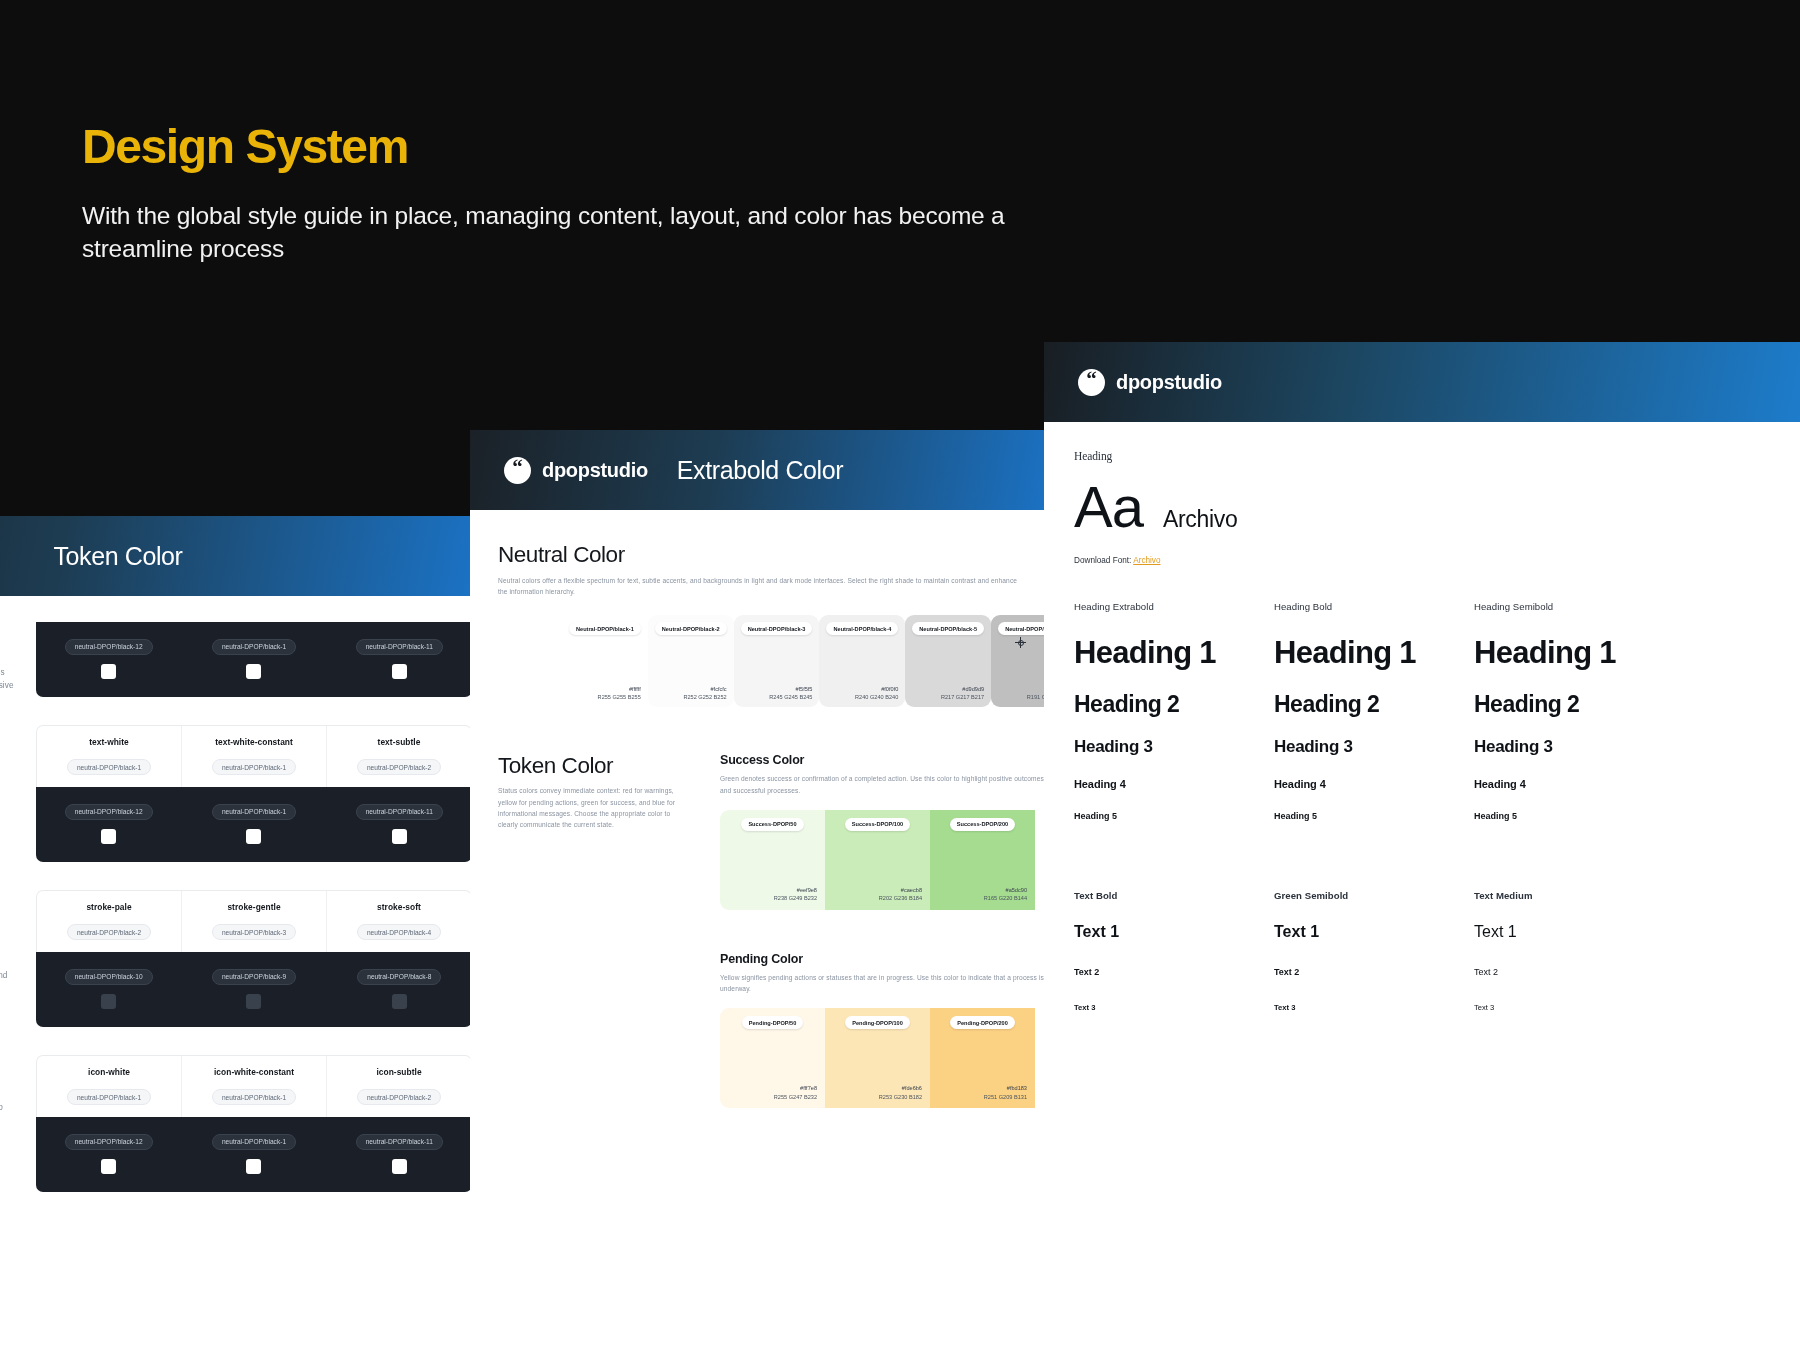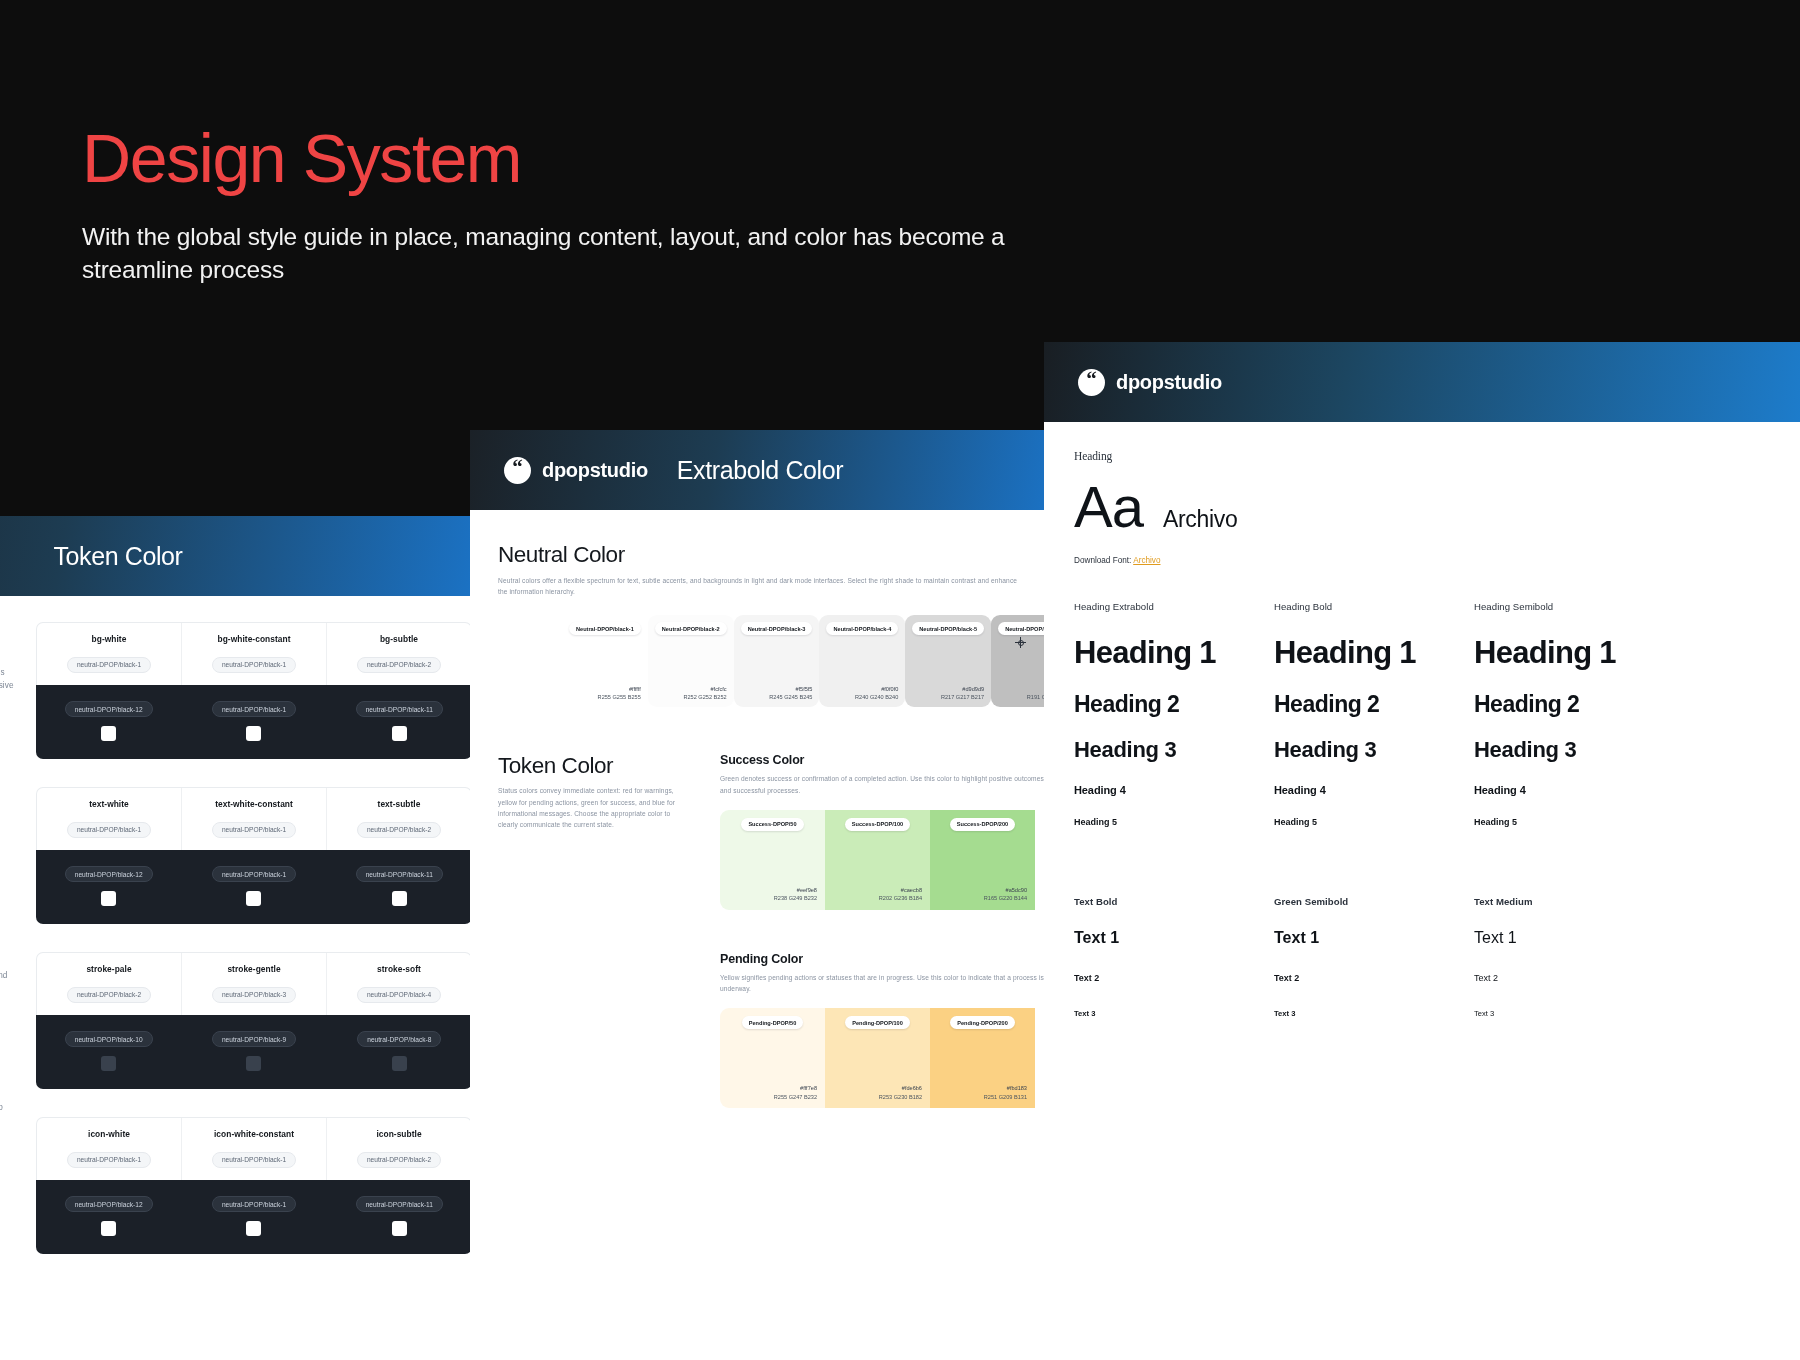--- a/index.html
+++ b/index.html
@@ -7,21 +7,21 @@
   body {
     background:#0d0d0d;
     font-family:"Liberation Sans", sans-serif;
     position:relative;
     -webkit-font-smoothing:antialiased;
   }
 
   
   .hero { position:absolute; left:82px; top:122px; width:960px; }
   .hero-title {
-    color:#ef4444; font-size:68px; font-weight:400;
+    color:#eab308; font-size:48px; font-weight:700;
     letter-spacing:-1.4px; line-height:1.06;
   }
   .hero-sub {
     color:#f2f2f2; font-size:24.5px; font-weight:400;
     line-height:1.36; margin-top:26px; letter-spacing:-0.2px;
   }
 
   
   .panel { position:absolute; background:#ffffff; overflow:hidden; }
   .panel-header {
@@ -181,21 +181,21 @@
     display:flex; margin-top:36px; gap:0;
   }
   .type-col { flex:0 0 200px; }
   .type-col-title {
     font-size:9.6px; font-weight:400; color:#2b323c;
     margin-bottom:24px; letter-spacing:0.05px;
   }
   .type-item { margin-bottom:20px; }
   .h1s { font-size:31px; line-height:1.12; letter-spacing:-0.7px; color:#0f1318; }
   .h2s { font-size:23px; line-height:1.15; letter-spacing:-0.5px; color:#0f1318; }
-  .h3s { font-size:22px; line-height:1.2; letter-spacing:-0.3px; color:#0f1318; }
+  .h3s { font-size:17px; line-height:1.2; letter-spacing:-0.3px; color:#0f1318; }
   .h4s { font-size:11px; line-height:1.2; letter-spacing:-0.1px; color:#0f1318; }
   .h5s { font-size:9px; line-height:1.2; color:#0f1318; }
   .t1s { font-size:16px; color:#0f1318; }
   .t2s { font-size:9px; color:#0f1318; }
   .t3s { font-size:7.6px; color:#0f1318; }
   .w-extrabold { font-weight:800; }
   .w-bold { font-weight:700; }
   .w-semibold { font-weight:600; }
   .w-medium { font-weight:500; }
   .text-group-title {
@@ -246,25 +246,20 @@
           <div class="token-group-title">Stroke Token</div>
           <div class="token-group-desc">Color values for the borders and outlines of UI elements. Use these tokens to create uniform and complement other design elements.</div>
         </div>
         <div class="token-group">
           <div class="token-group-title">Icon Token</div>
           <div class="token-group-desc">Color values applied to icons. These tokens help maintain a ensure icons are easily recognizable within the interface.</div>
         </div>
       </div>
     <div class="token-right" id="token-right">
         <div class="token-card">
-          <div class="token-card-top">
-            <div class="token-cell"><div class="token-cell-name">bg-white</div><div class="token-chip">neutral-DPOP/black-1</div></div>
-            <div class="token-cell"><div class="token-cell-name">bg-white-constant</div><div class="token-chip">neutral-DPOP/black-1</div></div>
-            <div class="token-cell"><div class="token-cell-name">bg-subtle</div><div class="token-chip">neutral-DPOP/black-2</div></div>
-          </div>
           <div class="token-card-bottom">
             <div class="token-dark-cell"><div class="token-chip-dark">neutral-DPOP/black-12</div><div class="swatch-box"></div></div>
             <div class="token-dark-cell"><div class="token-chip-dark">neutral-DPOP/black-1</div><div class="swatch-box"></div></div>
             <div class="token-dark-cell"><div class="token-chip-dark">neutral-DPOP/black-11</div><div class="swatch-box"></div></div>
           </div>
         </div>
         <div class="token-card">
           <div class="token-card-top">
             <div class="token-cell"><div class="token-cell-name">text-white</div><div class="token-chip">neutral-DPOP/black-1</div></div>
             <div class="token-cell"><div class="token-cell-name">text-white-constant</div><div class="token-chip">neutral-DPOP/black-1</div></div>

